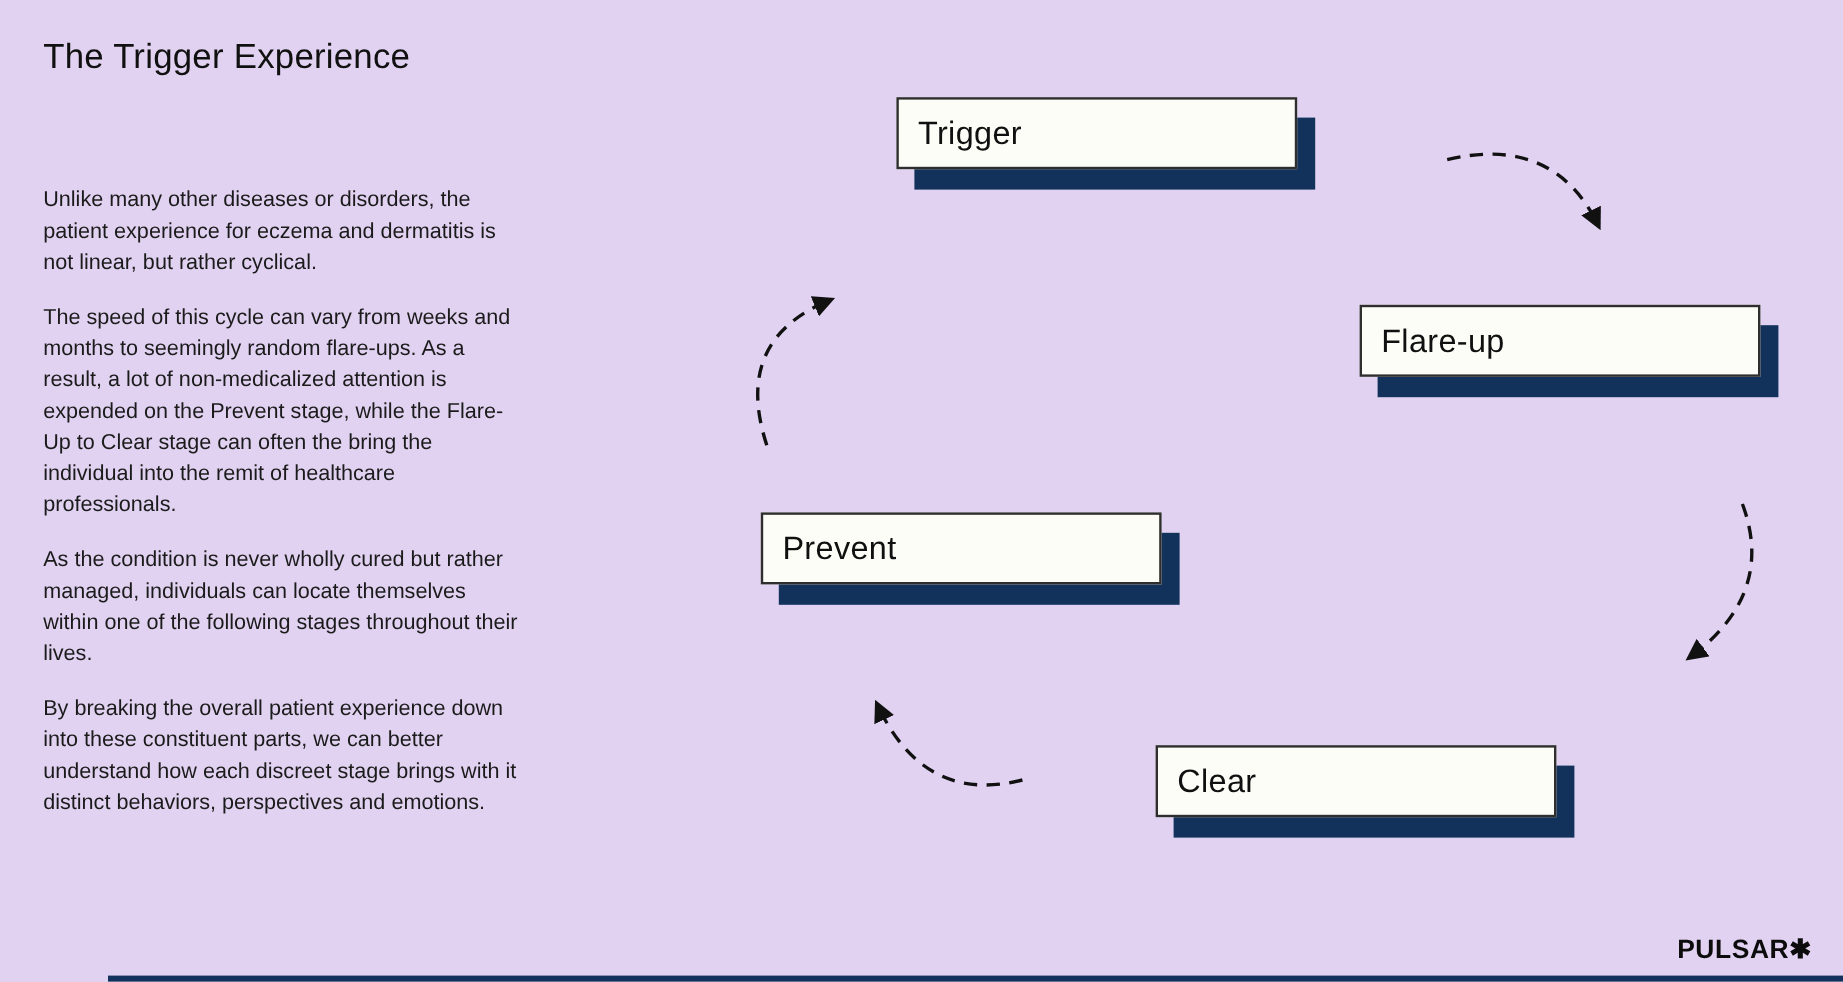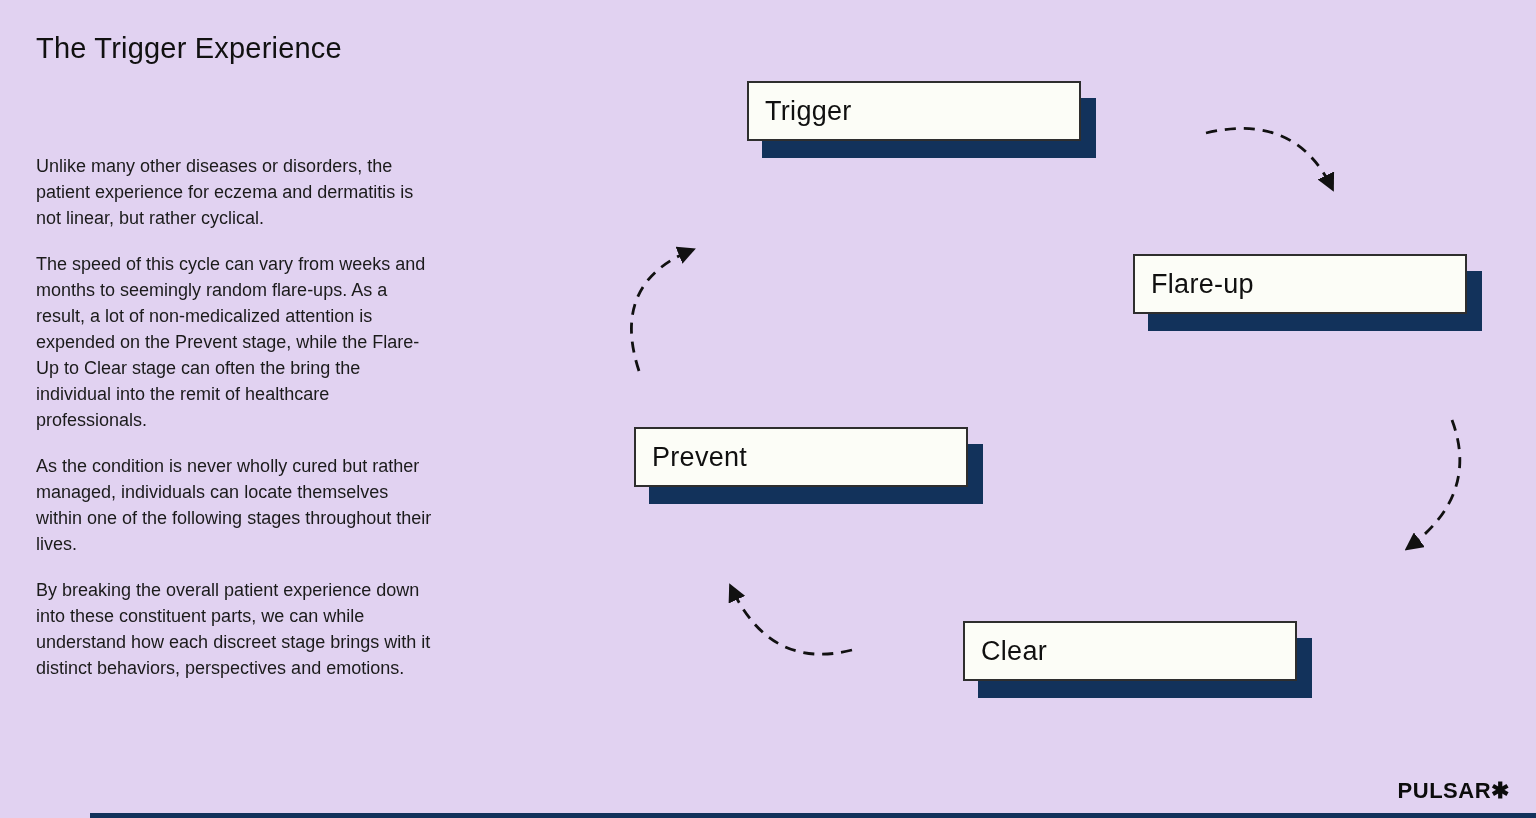--- a/index.html
+++ b/index.html
@@ -93,21 +93,21 @@
   }
 </style>
 </head>
 <body>
 
 <div class="text-col">
   <h1 class="slide-title">The Trigger Experience</h1>
   <p>Unlike many other diseases or disorders, the patient experience for eczema and dermatitis is not linear, but rather cyclical.</p>
   <p>The speed of this cycle can vary from weeks and months to seemingly random flare-ups. As a result, a lot of non-medicalized attention is expended on the Prevent stage, while the Flare-Up to Clear stage can often the bring the individual into the remit of healthcare professionals.</p>
   <p>As the condition is never wholly cured but rather managed, individuals can locate themselves within one of the following stages throughout their lives.</p>
-  <p>By breaking the overall patient experience down into these constituent parts, we can while understand how each discreet stage brings with it distinct behaviors, perspectives and emotions.</p>
+  <p>By breaking the overall patient experience down into these constituent parts, we can better understand how each discreet stage brings with it distinct behaviors, perspectives and emotions.</p>
 </div>
 
 <svg class="arrow-layer" viewBox="0 0 1536 818" xmlns="http://www.w3.org/2000/svg">
   <defs>
     <marker id="ah" markerWidth="6.5" markerHeight="6.5" refX="5" refY="3.25" orient="auto">
       <path d="M0,0 L6.5,3.25 L0,6.5 Z" fill="#111111"></path>
     </marker>
   </defs>
   <path d="M 1206 133 Q 1295 112 1332 188" fill="none" stroke="#111111" stroke-width="2.8" stroke-dasharray="11 8" marker-end="url(#ah)"></path>
   <path d="M 1452 420 Q 1480 495 1408 548" fill="none" stroke="#111111" stroke-width="2.8" stroke-dasharray="11 8" marker-end="url(#ah)"></path>

